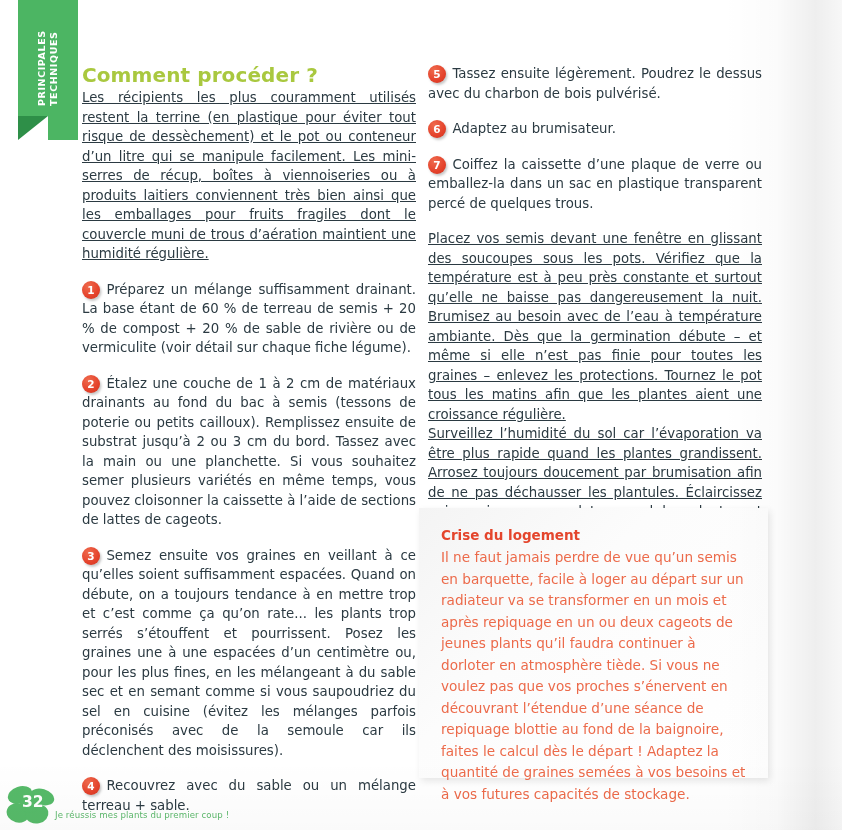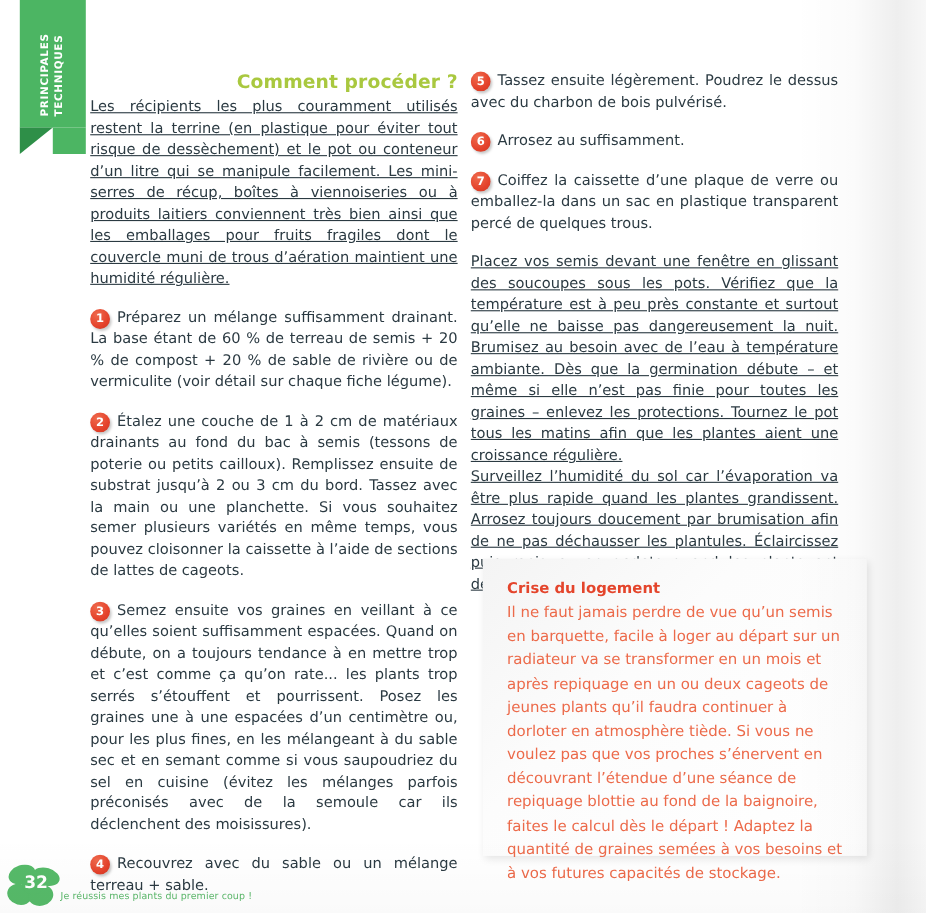--- a/index.html
+++ b/index.html
@@ -100,24 +100,24 @@
     line-height: 19.5px;
     text-align: justify;
   }
   .col-left  { left: 82px; }
   .col-right { left: 428px; }
 
   .section-title {
     color: #a9c83f;
     font-family: "DejaVu Sans", sans-serif;
     font-weight: bold;
-    font-size: 17px;
+    font-size: 20px;
     line-height: 22px;
     margin: 0 0 2px 0;
-    text-align: right;
+    text-align: left;
     letter-spacing: 0.1px;
   }
 
   p.body {
     margin: 0 0 0 0;
     text-align: justify;
     hyphens: none;
     text-decoration: underline;
   }
   p.body.spaced { margin-top: 16px; }
@@ -146,21 +146,21 @@
     text-align: center;
     shape-outside: circle(50%);
   }
   .step .step-text {
     display: block;
   }
 
   
   .callout {
     position: absolute;
-    left: 439px;
+    left: 419px;
     top: 508px;
     width: 349px;
     height: 270px;
     background: #fbfbfb;
     background-image: linear-gradient(135deg, #f4f4f4 0%, #fcfcfc 38%, #ffffff 100%);
     box-shadow: 2px 3px 7px rgba(0,0,0,0.10);
     box-sizing: border-box;
     padding: 18px 22px 16px 22px;
     z-index: 15;
   }
@@ -262,21 +262,21 @@
 
 <div class="column col-right">
 
   <div class="step" style="margin-top:0">
     <span class="badge">5</span>
     <span class="step-text">Tassez ensuite légèrement. Poudrez le dessus avec du charbon de bois pulvérisé.</span>
   </div>
 
   <div class="step">
     <span class="badge">6</span>
-    <span class="step-text">Arrosez au suffisamment.</span>
+    <span class="step-text">Adaptez au brumisateur.</span>
   </div>
 
   <div class="step">
     <span class="badge">7</span>
     <span class="step-text">Coiffez la caissette d’une plaque de verre ou emballez-la dans un sac en plastique transparent percé de quelques trous.</span>
   </div>
 
   <p class="body spaced">Placez vos semis devant une fenêtre en glissant des soucoupes sous les pots. Vérifiez que la température est à peu près constante et surtout qu’elle ne baisse pas dangereusement la nuit. Brumisez au besoin avec de l’eau à température ambiante. Dès que la germination débute – et même si elle n’est pas finie pour toutes les graines – enlevez les protections. Tournez le pot tous les matins afin que les plantes aient une croissance régulière.</p>
 
   <p class="body tight">Surveillez l’humidité du sol car l’évaporation va être plus rapide quand les plantes grandissent. Arrosez toujours doucement par brumisation afin de ne pas déchausser les plantules. Éclaircissez puis repiquez en godets quand les plants ont deux à quatre vraies feuilles.</p>

